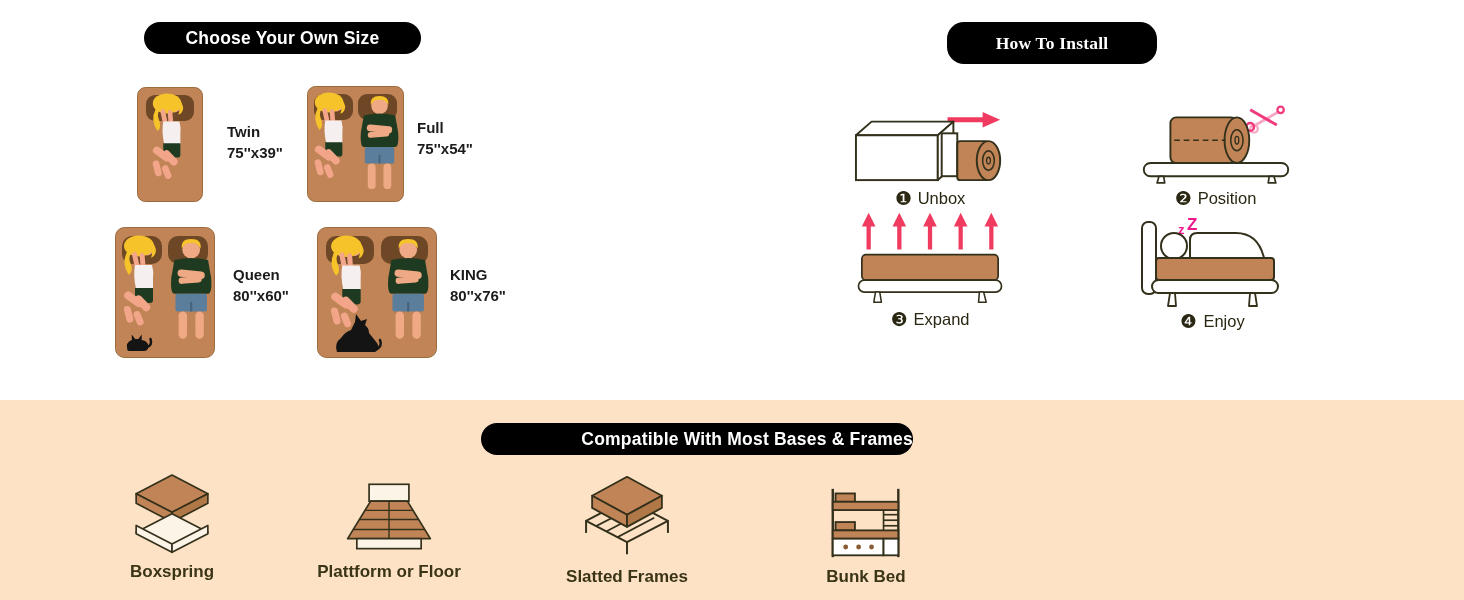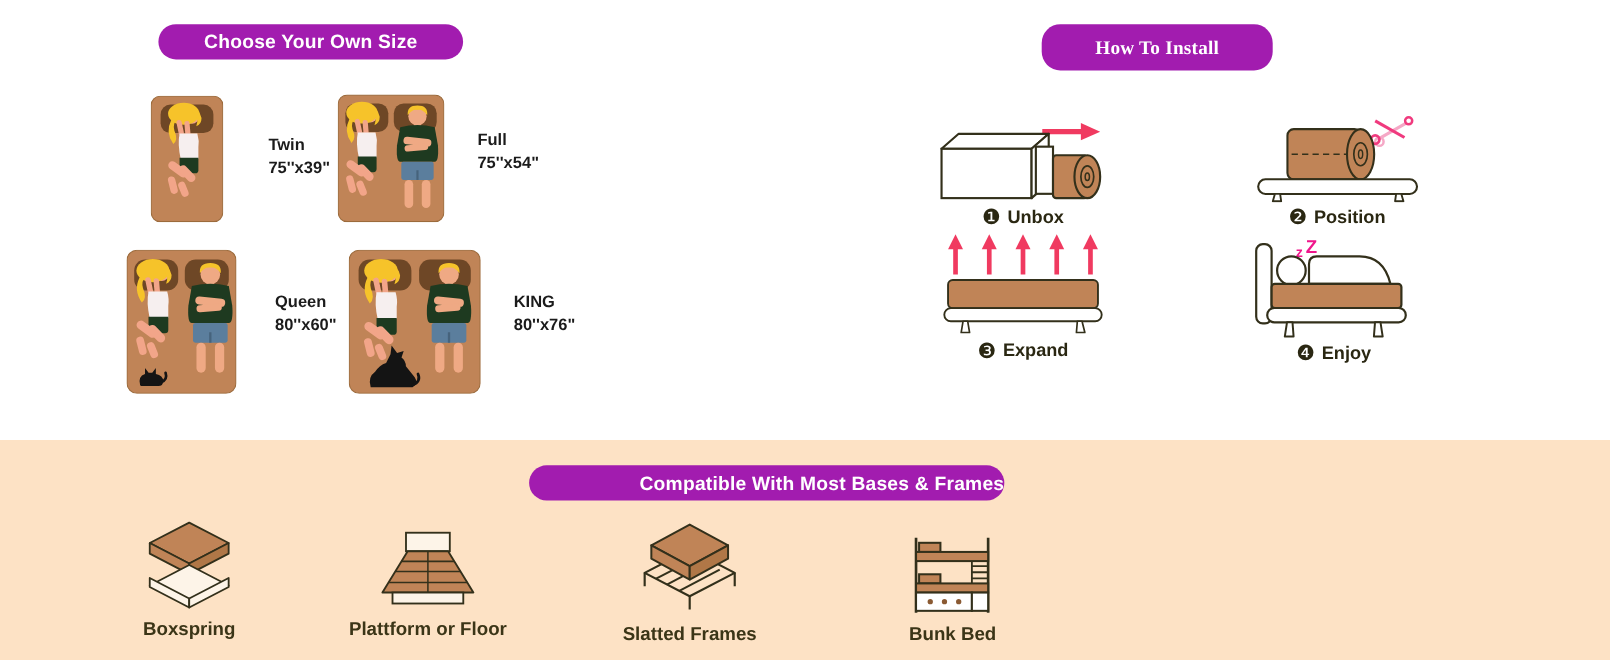--- a/index.html
+++ b/index.html
@@ -2,33 +2,33 @@
 <html><head>
 <meta charset="utf-8">
 <style>
   html,body{margin:0;padding:0;background:#ffffff;}
   .canvas{
     position:relative;width:1464px;height:600px;overflow:hidden;
     font-family:"Liberation Sans","DejaVu Sans",sans-serif;background:#ffffff;
   }
   .pill{
     position:absolute;display:flex;align-items:center;justify-content:center;
-    background:#a21caf;color:#ffffff;font-weight:bold;border-radius:17px;
+    background:#000000;color:#ffffff;font-weight:bold;border-radius:17px;
     letter-spacing:.2px;
   }
   .pill-size{left:144px;top:22px;width:277px;height:32px;font-size:17.5px;}
   .pill-install{left:947px;top:22px;width:210px;height:42px;font-size:17.5px;font-family:Liberation Serif, serif;}
   .pill-compat{left:481px;top:423px;width:432px;height:32px;font-size:17.5px;border-radius:16px;justify-content:flex-end;}
   .band{position:absolute;left:0;top:400px;width:1464px;height:200px;background:#FDE2C5;}
   .size-card{position:absolute;}
-  .size-label{position:absolute;color:#1B1B1B;font-weight:bold;font-size:15px;line-height:21px;white-space:nowrap;margin-left:17px;}
+  .size-label{position:absolute;color:#1B1B1B;font-weight:bold;font-size:15px;line-height:21px;white-space:nowrap;}
   .step{position:absolute;display:flex;flex-direction:column;align-items:center;}
   .step-caption{display:flex;align-items:center;gap:6px;color:#2A2712;}
   .step-num{font-size:19px;line-height:19px;font-family:"DejaVu Sans",sans-serif;}
-  .step-name{font-weight:bold;font-size:16.5px;}
+  .step-name{font-weight:normal;font-size:16.5px;}
   .compat-item{position:absolute;top:462px;width:200px;height:130px;display:flex;flex-direction:column;align-items:center;}
   .compat-iconbox{height:92px;display:flex;align-items:flex-end;justify-content:center;}
   .compat-label{margin-top:8px;color:#3B3517;font-weight:bold;font-size:17px;white-space:nowrap;}
 </style>
 </head>
 <body>
 
 <div class="canvas">
 
   <svg width="0" height="0" style="position:absolute" aria-hidden="true">

